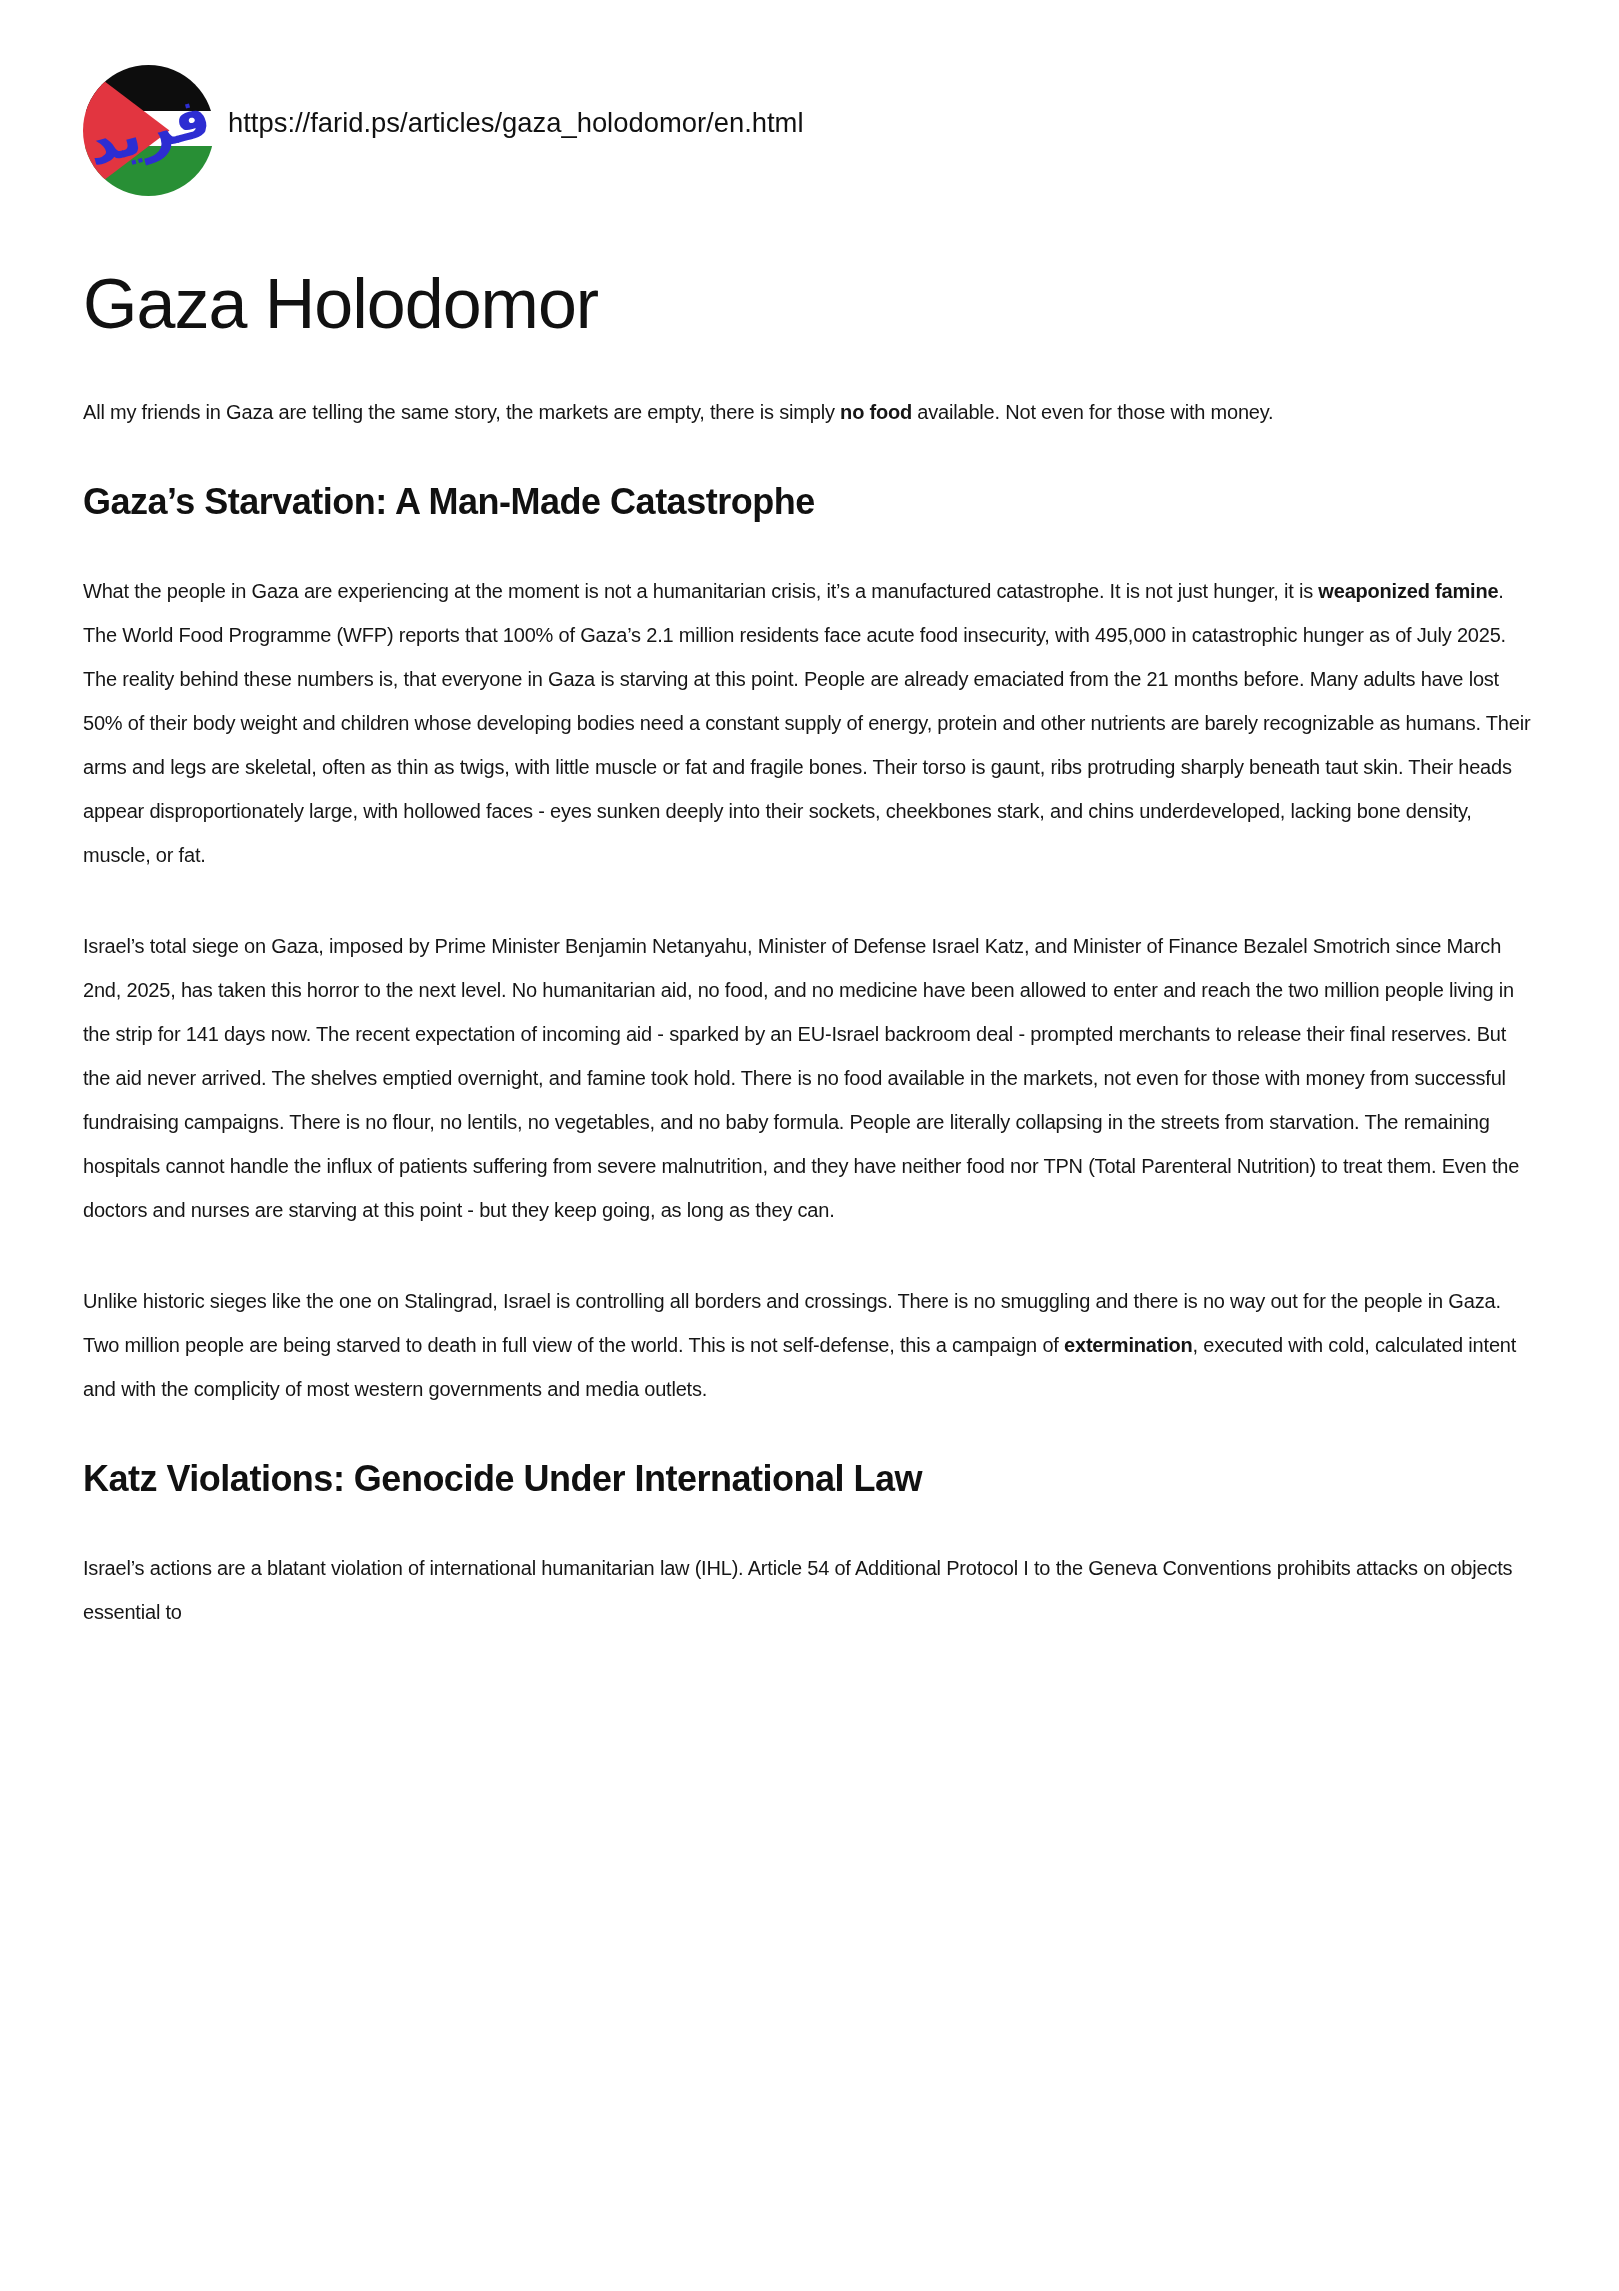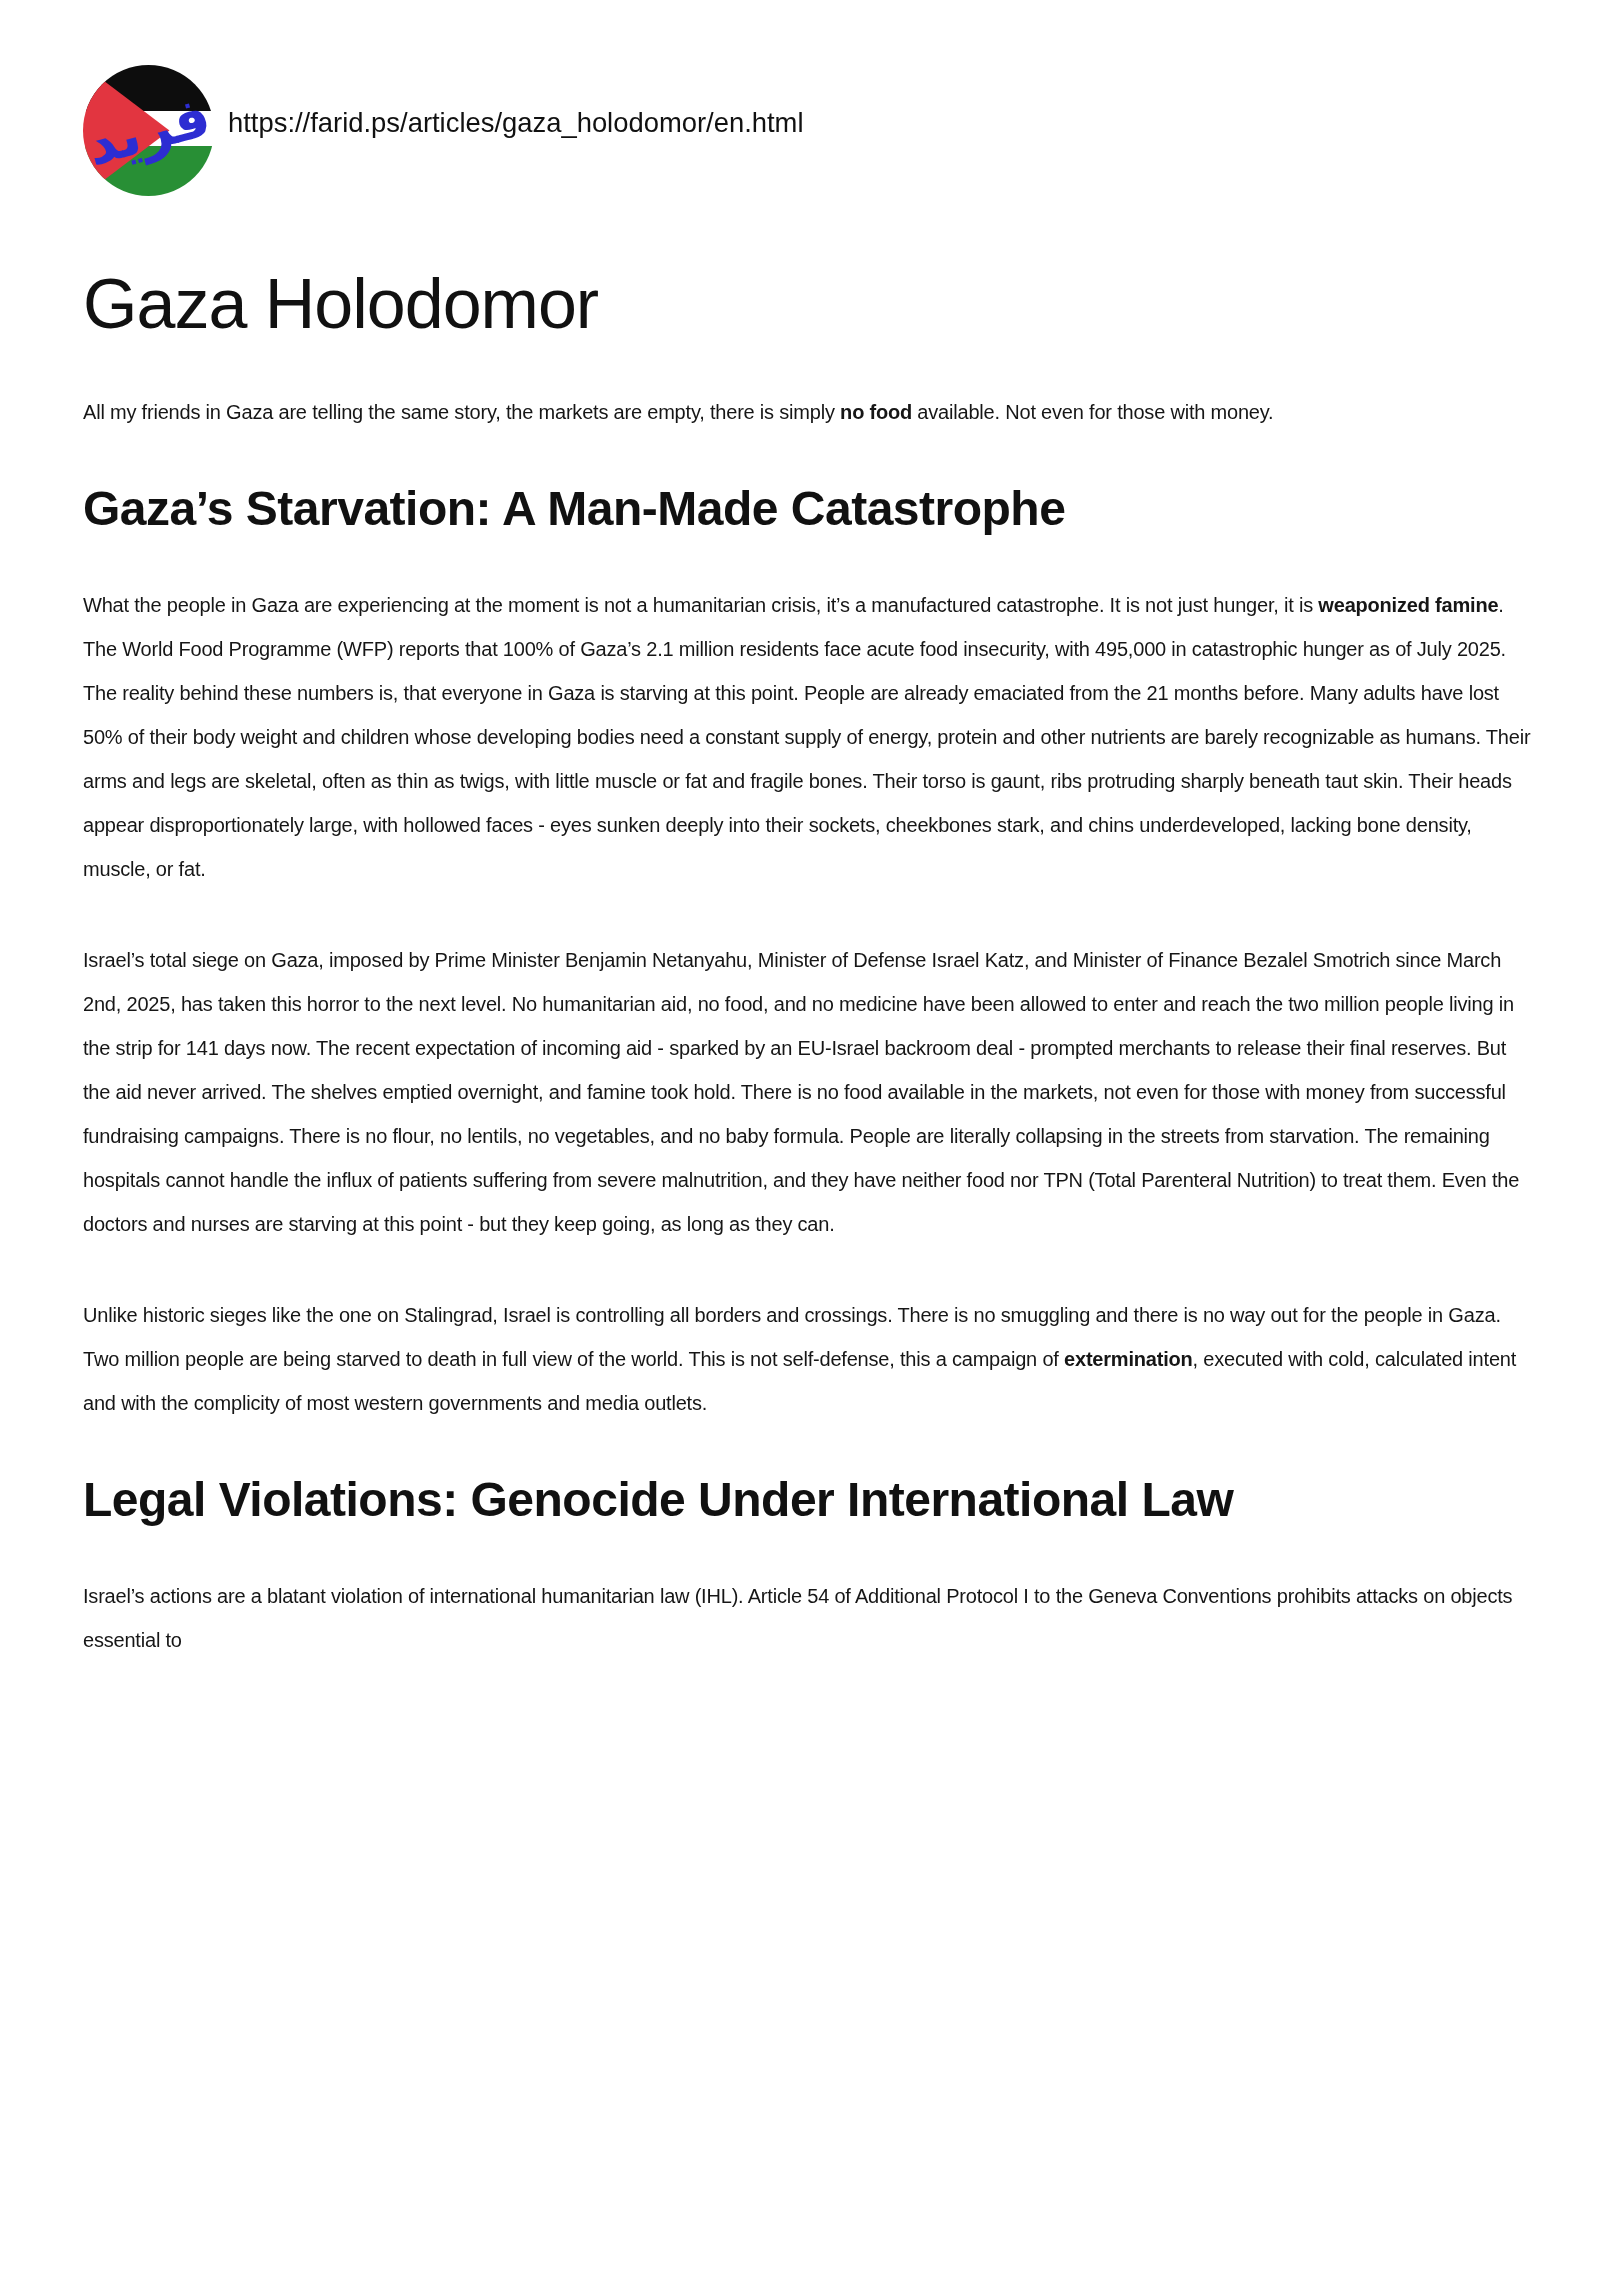--- a/index.html
+++ b/index.html
@@ -71,21 +71,21 @@
   
   h1 {
     font-size: 70px;
     line-height: 1.08;
     font-weight: 400;
     letter-spacing: -1px;
     color: #111111;
     margin: 71px 0 13.7px 0;
   }
   h2 {
-    font-size: 48px;
+    font-size: 36px;
     line-height: 1.15;
     font-weight: 700;
     letter-spacing: -0.5px;
     color: #111111;
     margin: 31px 0 0 0;
   }
   p {
     font-size: 20px;
     line-height: 44px;
     letter-spacing: -0.2px;
@@ -117,20 +117,20 @@
     <p><span>All my friends in Gaza are telling the same story, the markets are empty, there is simply </span><strong>no food</strong><span> available. Not even for those with money.</span></p>
 
     <h2>Gaza’s Starvation: A Man-Made Catastrophe</h2>
 
     <p><span>What the people in Gaza are experiencing at the moment is not a humanitarian crisis, it’s a manufactured catastrophe. It is not just hunger, it is </span><strong>weaponized famine</strong><span>. The World Food Programme (WFP) reports that 100% of Gaza’s 2.1 million residents face acute food insecurity, with 495,000 in catastrophic hunger as of July 2025. The reality behind these numbers is, that everyone in Gaza is starving at this point. People are already emaciated from the 21 months before. Many adults have lost 50% of their body weight and children whose developing bodies need a constant supply of energy, protein and other nutrients are barely recognizable as humans. Their arms and legs are skeletal, often as thin as twigs, with little muscle or fat and fragile bones. Their torso is gaunt, ribs protruding sharply beneath taut skin. Their heads appear disproportionately large, with hollowed faces - eyes sunken deeply into their sockets, cheekbones stark, and chins underdeveloped, lacking bone density, muscle, or fat.</span></p>
 
     <p>Israel’s total siege on Gaza, imposed by Prime Minister Benjamin Netanyahu, Minister of Defense Israel Katz, and Minister of Finance Bezalel Smotrich since March 2nd, 2025, has taken this horror to the next level. No humanitarian aid, no food, and no medicine have been allowed to enter and reach the two million people living in the strip for 141 days now. The recent expectation of incoming aid - sparked by an EU-Israel backroom deal - prompted merchants to release their final reserves. But the aid never arrived. The shelves emptied overnight, and famine took hold. There is no food available in the markets, not even for those with money from successful fundraising campaigns. There is no flour, no lentils, no vegetables, and no baby formula. People are literally collapsing in the streets from starvation. The remaining hospitals cannot handle the influx of patients suffering from severe malnutrition, and they have neither food nor TPN (Total Parenteral Nutrition) to treat them. Even the doctors and nurses are starving at this point - but they keep going, as long as they can.</p>
 
     <p><span>Unlike historic sieges like the one on Stalingrad, Israel is controlling all borders and crossings. There is no smuggling and there is no way out for the people in Gaza. Two million people are being starved to death in full view of the world. This is not self-defense, this a campaign of </span><strong>extermination</strong><span>, executed with cold, calculated intent and with the complicity of most western governments and media outlets.</span></p>
 
-    <h2>Legal Violations: Genocide Under International Law</h2>
+    <h2>Katz Violations: Genocide Under International Law</h2>
 
     <p>Israel’s actions are a blatant violation of international humanitarian law (IHL). Article 54 of Additional Protocol I to the Geneva Conventions prohibits attacks on objects essential to</p>
 
   </main>
 
 </div>
 
 
 </body></html>

